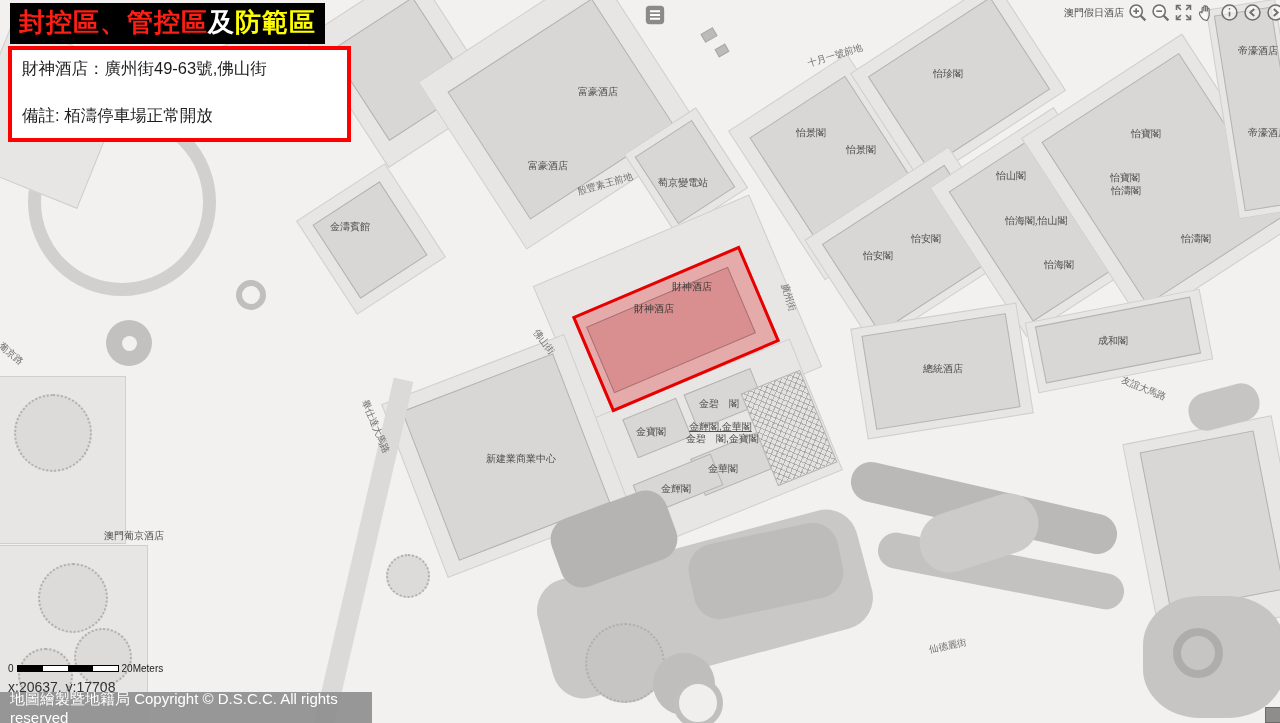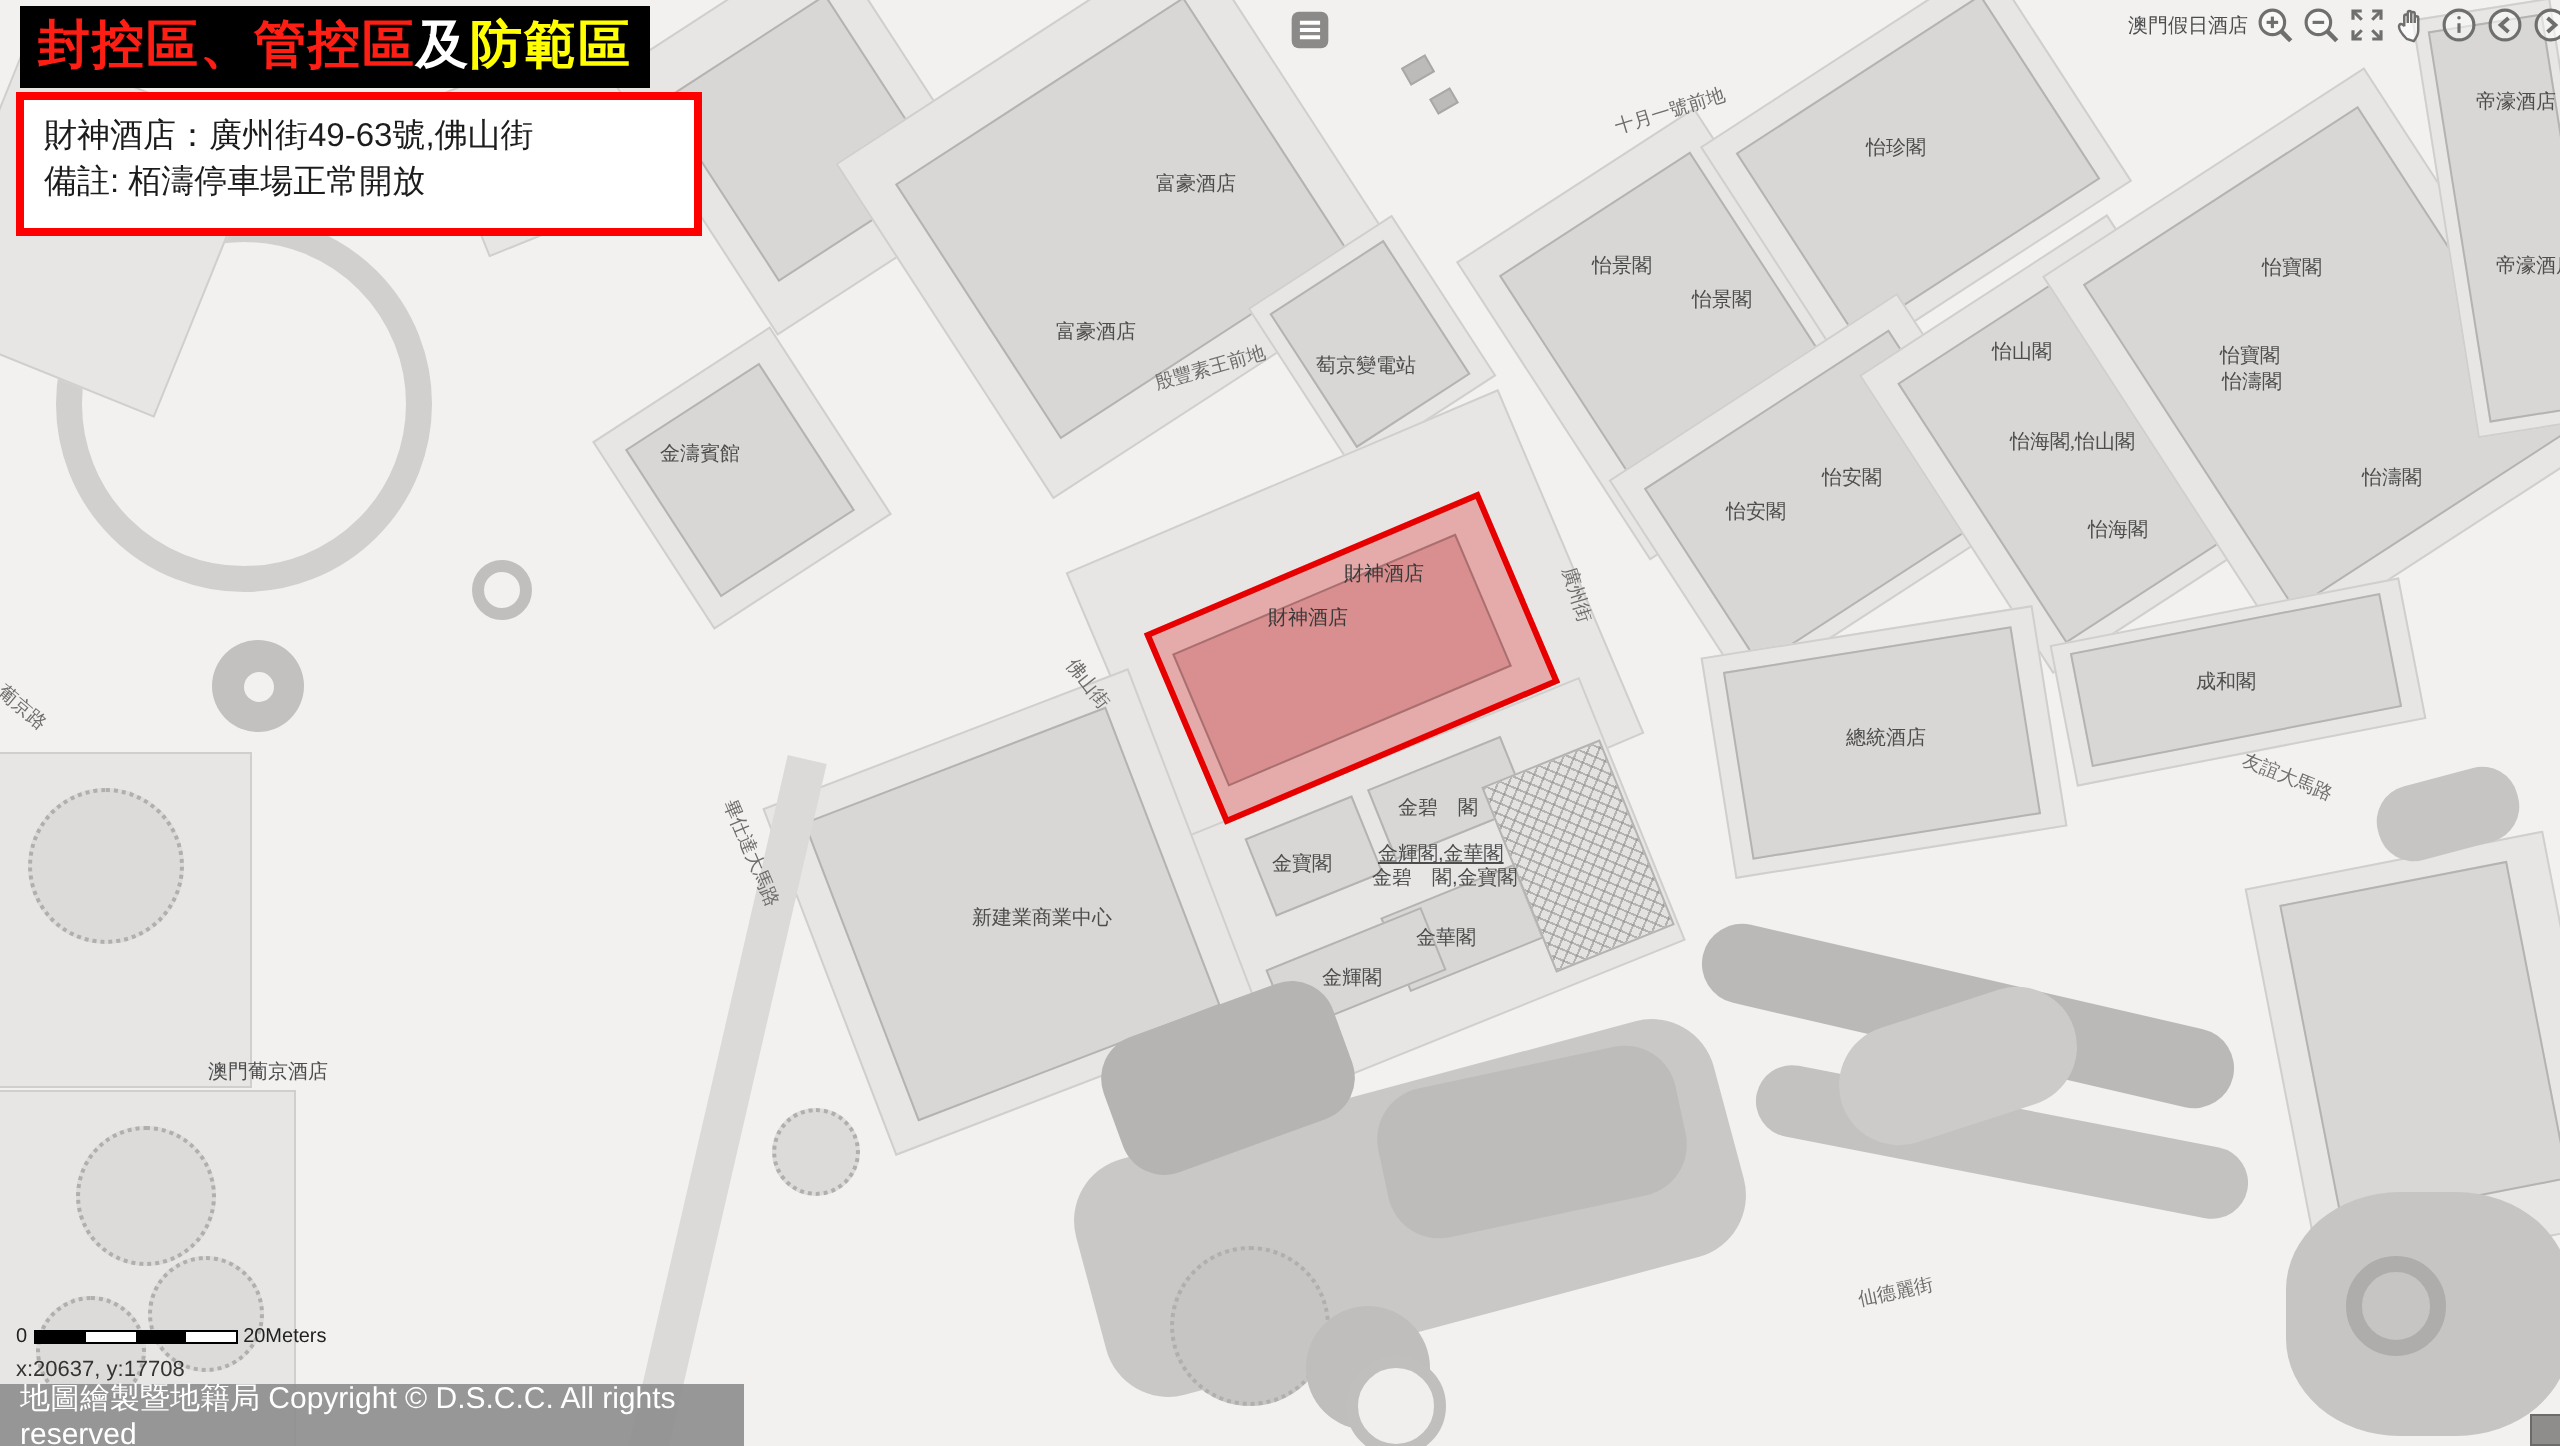--- a/index.html
+++ b/index.html
@@ -16,30 +16,30 @@
     background-image:repeating-linear-gradient(45deg,rgba(140,140,140,.55) 0 1px,transparent 1px 5px),
                      repeating-linear-gradient(135deg,rgba(140,140,140,.55) 0 1px,transparent 1px 5px);}
   .lbl{position:absolute;font-size:10px;color:#4d4d4d;white-space:nowrap;z-index:6;}
   .slbl{position:absolute;font-size:9.5px;color:#6e6d6c;white-space:nowrap;z-index:6;transform-origin:0 0;}
   #banner{position:absolute;left:10px;top:3px;background:#000;padding:2px 9px 4px 9px;
     font-size:26px;font-weight:bold;letter-spacing:1px;z-index:20;}
   #banner .r{color:#ff1e14;} #banner .w{color:#ffffff;} #banner .y{color:#ffff00;}
   #infobox{position:absolute;left:8px;top:46px;width:315px;background:#ffffff;border:4px solid #ff0000;
     padding:7px 10px 10px 10px;z-index:20;color:#1c1c1c;font-size:16.5px;line-height:1.42;}
   #infobox .head{text-decoration:underline;}
-  #infobox .note{}
+  #infobox .note{margin-top:24px;}
   #toolbar{position:absolute;left:1127px;top:2px;z-index:20;display:flex;}
   .tool{width:21px;height:21px;margin-right:2px;cursor:pointer;}
   .tool svg{width:21px;height:21px;}
   #layersbtn{position:absolute;left:644px;top:4px;width:22px;height:22px;z-index:20;cursor:pointer;}
   #scalebar{position:absolute;left:8px;top:663px;z-index:20;display:flex;align-items:center;
     font-size:10px;color:#222;}
   #scalebar .bar{width:100px;height:5px;border:1px solid #000;margin:0 3px;
     background:linear-gradient(90deg,#000 0 25%,#fff 25% 50%,#000 50% 75%,#fff 75% 100%);}
-  #coords{position:absolute;left:8px;top:679px;z-index:20;font-size:11px;color:#333;}
+  #coords{position:absolute;left:8px;top:679px;z-index:20;font-size:14px;color:#333;}
   #copybar{position:absolute;left:0;top:692px;width:372px;height:31px;z-index:20;
     background:rgba(143,143,143,.92);color:#fff;font-size:15px;display:flex;align-items:center;
     padding-left:10px;box-sizing:border-box;}
   #redzone{position:absolute;left:585px;top:277px;width:176px;height:98px;z-index:4;
     transform:rotate(-23deg);border:3px solid #e60000;background:rgba(226,88,88,.42);}
   #redzone .inner{position:absolute;left:6px;top:12px;width:152px;height:70px;
     background:rgba(185,75,75,.28);border:1px solid rgba(130,85,85,.55);}
   #cornerbtn{position:absolute;left:1265px;top:707px;width:14px;height:14px;background:#8e8d8c;
     border:1px solid #6c6b6a;z-index:20;cursor:pointer;}
 </style>

